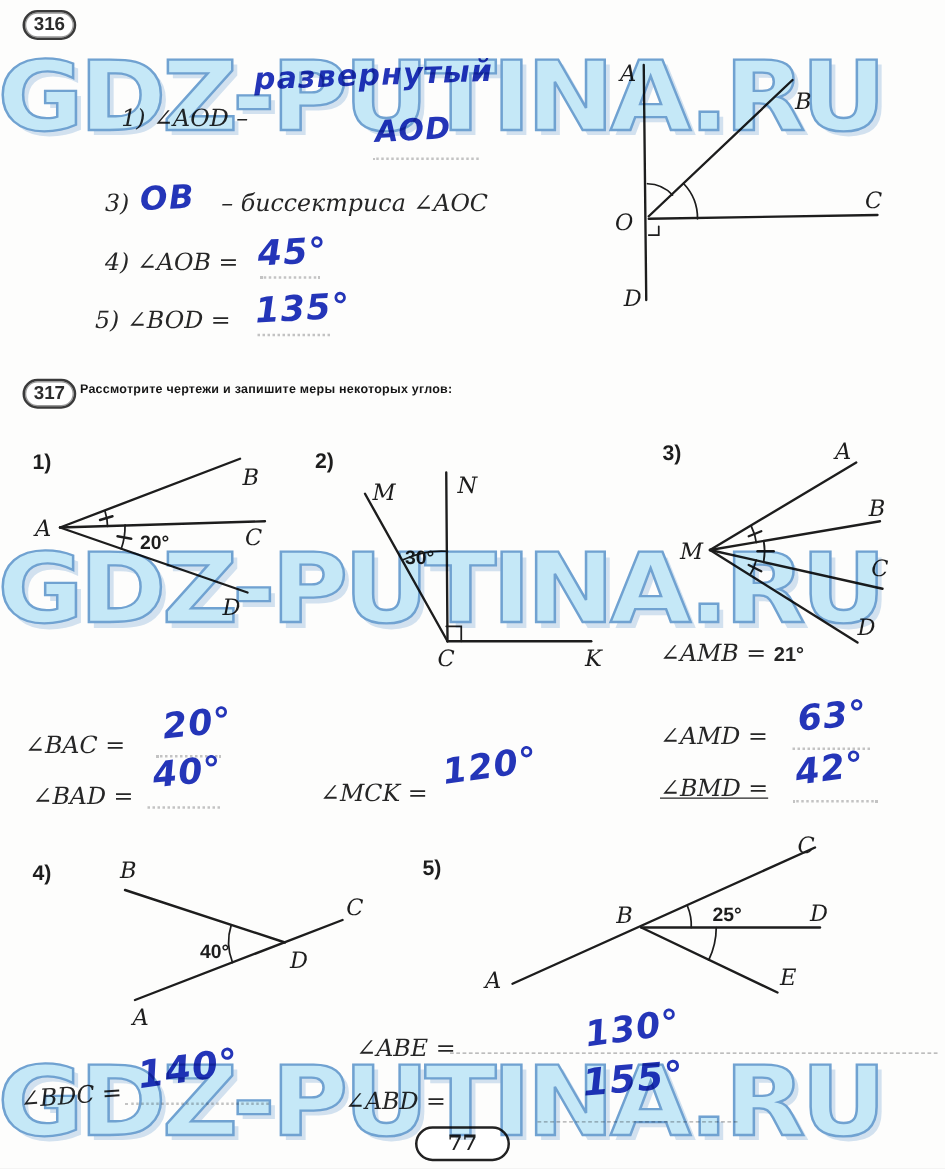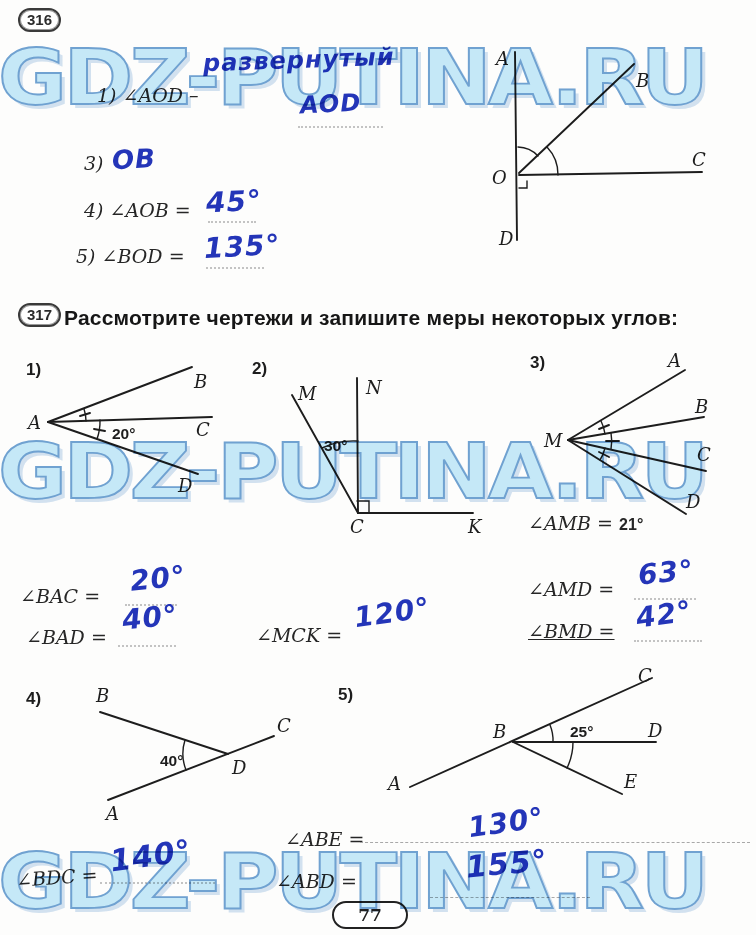--- a/index.html
+++ b/index.html
@@ -1,20 +1,20 @@
 <!DOCTYPE html>
 <html><head>
 <meta charset="utf-8">
 <style>
   html,body{margin:0;padding:0;background:#e9e9e9;}
   #page{position:relative;width:756px;height:935px;background:#fdfdfc;overflow:hidden;
         font-family:"Liberation Sans",sans-serif;padding-left:22px;}
   
   .instr{position:absolute;font:bold 17px "Liberation Sans",sans-serif;color:#161616;letter-spacing:.2px;white-space:nowrap;}
-  .instr2{font-size:21px;}
+  .instr2{font-size:10px;}
   
   .badge{position:absolute;border:2.2px solid #3a3a3a;border-radius:14px;padding:1px 7px 2px 7px;
          font:bold 15px "Liberation Sans",sans-serif;color:#2c2c2c;background:#fff;
          box-shadow:inset 0 0 0 1px #9a9a9a;}
   
   .m{position:absolute;font:italic 19px "DejaVu Serif","DejaVu Sans",serif;color:#262626;white-space:nowrap;}
   .bold-val{font:bold 16px "Liberation Sans",sans-serif;font-style:normal;}
   
   .hw{position:absolute;font:italic 600 24px "DejaVu Sans",sans-serif;color:#2435b8;white-space:nowrap;
       transform:rotate(-3deg);letter-spacing:1px;}
@@ -54,20 +54,21 @@
   </div>
   <div class="hw" style="left:203px;top:46px;transform:rotate(-2deg);">развернутый</div>
 
   <div class="hw" style="left:300px;top:90px;">AOD</div>
   <div class="dots" style="left:298px;top:126px;width:85px;"></div>
 
   <div class="m" style="left:84px;top:152px;">
     <span>3)</span>
   </div>
   <div class="hw" style="left:112px;top:144px;font-size:26px;">OB</div>
+  <div class="m" style="left:177px;top:152px;">– биссектриса ∠AOC</div>
 
   <div class="m" style="left:84px;top:199px;">
     <span>4)</span>
     <span>∠AOB =</span>
   </div>
   <div class="hw big" style="left:206px;top:185px;">45°</div>
   <div class="dots" style="left:208px;top:221px;width:48px;"></div>
 
   <div class="m" style="left:76px;top:245px;">
     <span>5)</span>

